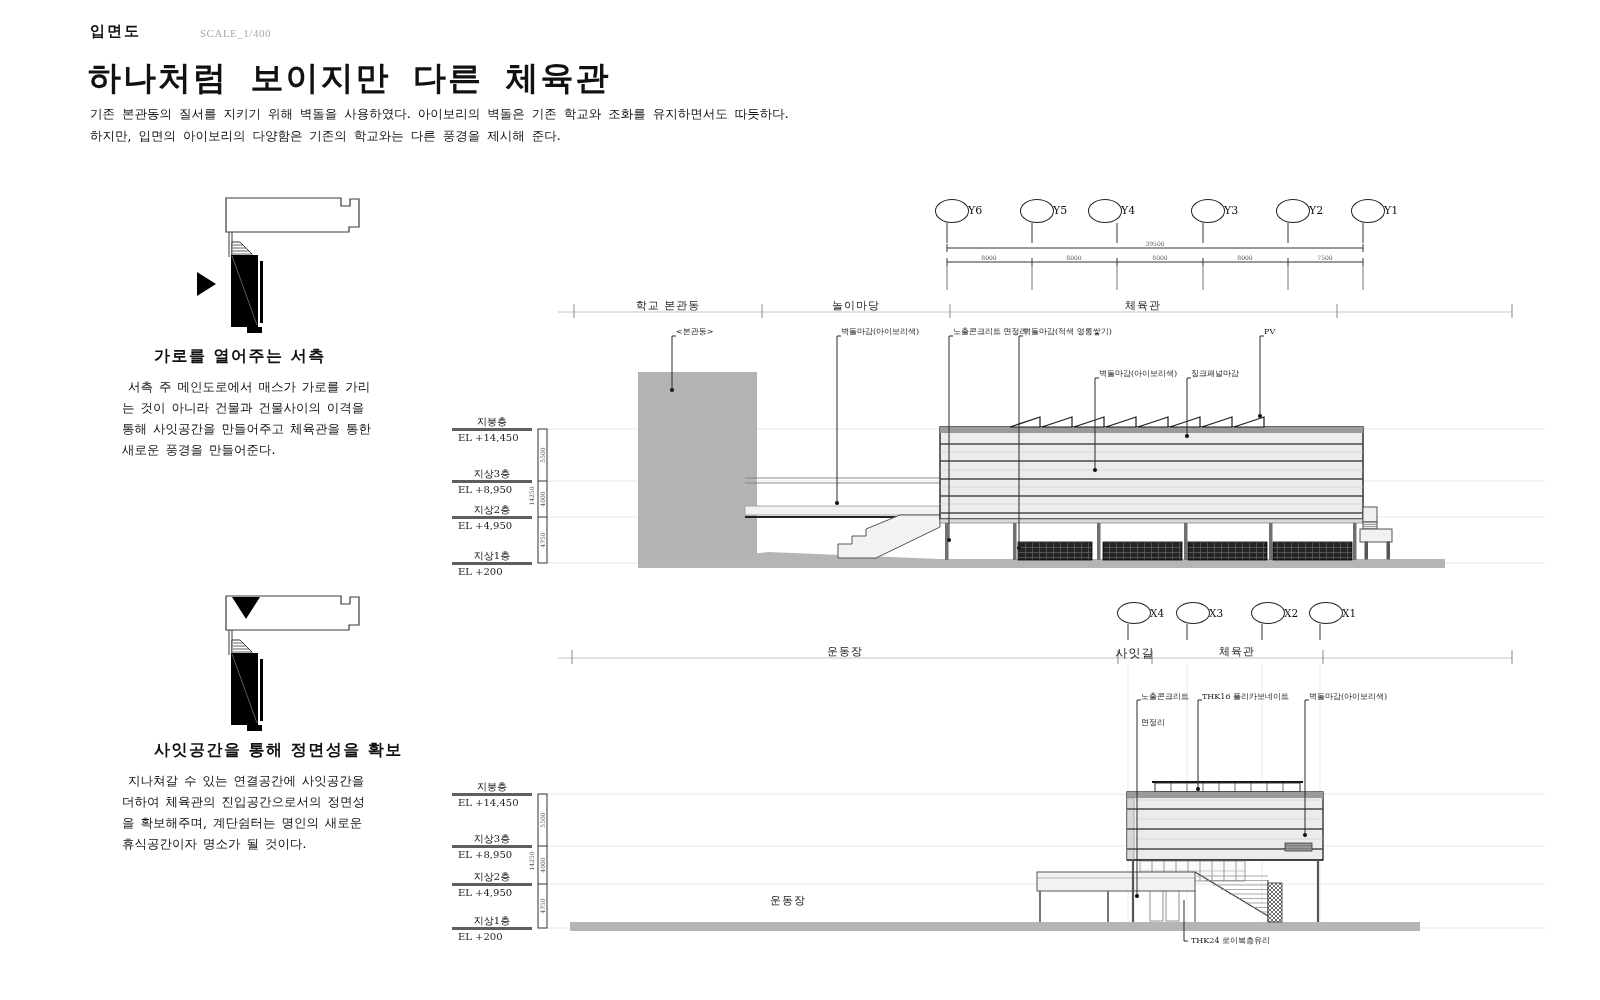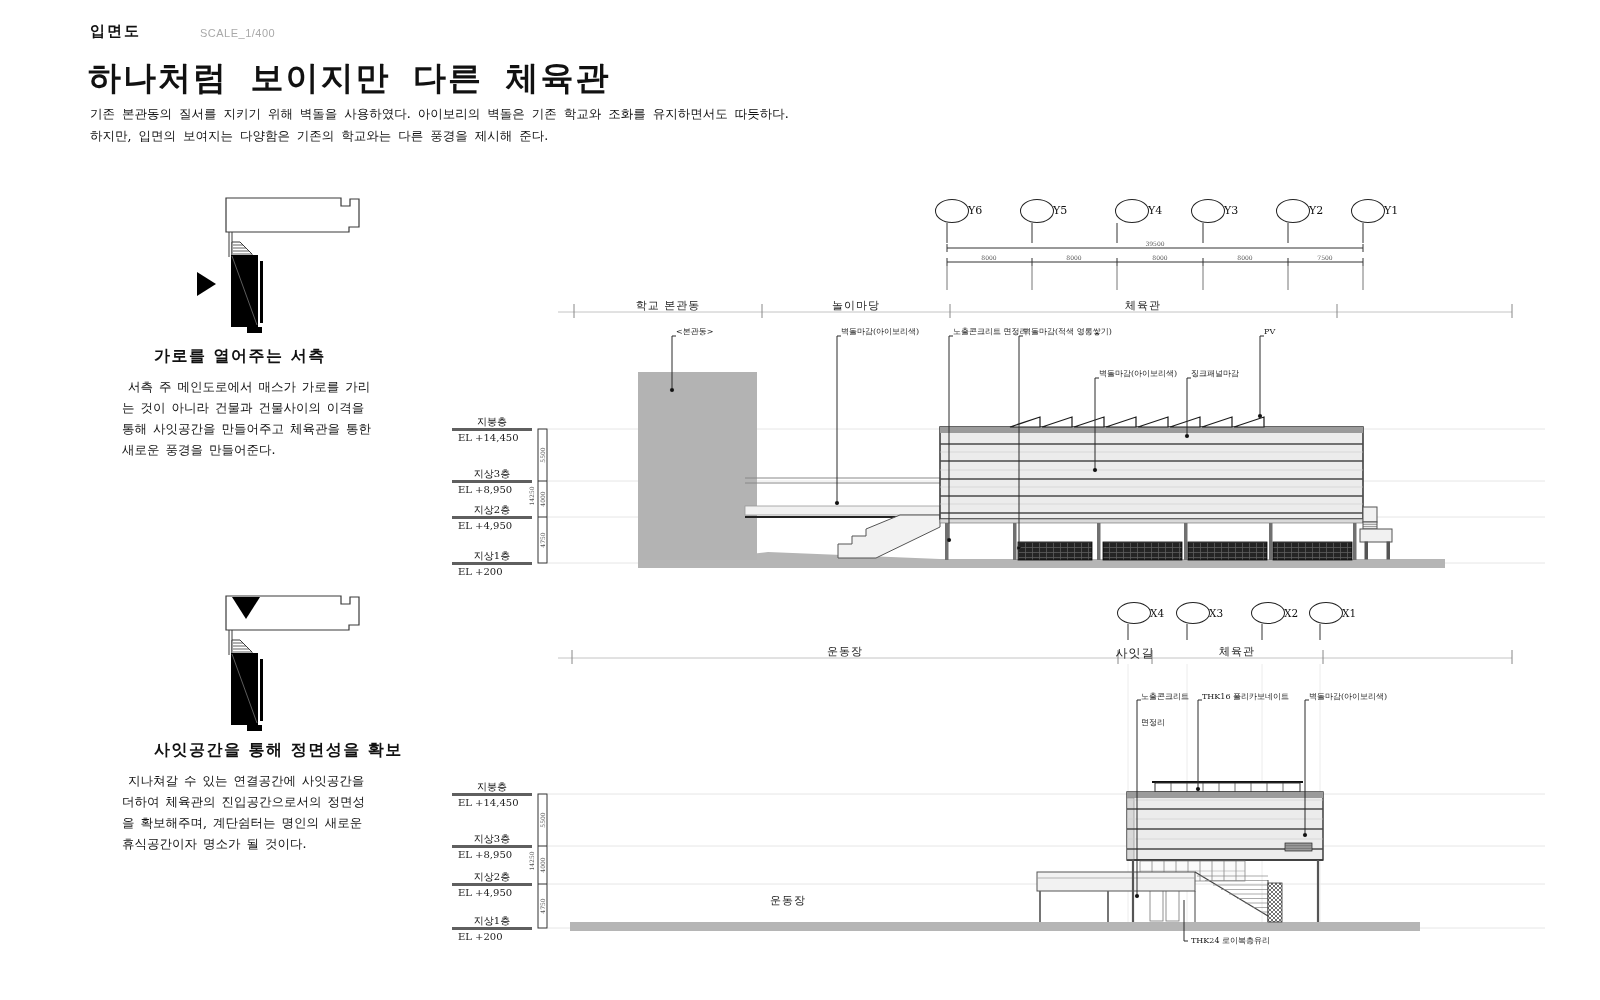--- a/index.html
+++ b/index.html
@@ -1,21 +1,21 @@
 <!DOCTYPE html>
 <html><head>
 <meta charset="utf-8">
 <style>
   html,body{margin:0;padding:0;background:#fff;}
   body{width:1600px;height:1000px;position:relative;overflow:hidden;
        font-family:"DejaVu Serif","Liberation Serif",serif;color:#111;}
   .abs{position:absolute;}
   .ctr{transform:translateX(-50%);}
   .doc{font-size:15px;font-weight:700;letter-spacing:2px;}
-  .scale{font-size:11px;color:#a9a9a9;letter-spacing:.5px;font-family:Liberation Sans, sans-serif;}
+  .scale{font-size:11px;color:#a9a9a9;letter-spacing:.5px;font-family:Liberation Serif, serif;}
   .title{font-size:33px;font-weight:600;letter-spacing:2px;word-spacing:9px;white-space:nowrap;}
   .intro{font-size:12.5px;word-spacing:3px;white-space:nowrap;}
   .cap{font-size:16px;font-weight:700;letter-spacing:1.5px;white-space:nowrap;margin-left:32px;}
   .para{font-size:12.5px;line-height:21px;white-space:pre;word-spacing:2px;}
   .bubble{width:24px;height:24px;border:1.3px solid #222;border-radius:50%;text-align:center;
           line-height:22px;font-size:11px;background:#fff;box-sizing:border-box;padding-left:32px;}
   .bubble.sm{width:22px;height:22px;line-height:20px;font-size:10.5px;}
   .zone{font-size:11px;letter-spacing:1px;color:#222;white-space:nowrap;}
   .zone.sm{font-size:12px;}
   .ml{font-size:8px;color:#1a1a1a;white-space:nowrap;line-height:10px;}
@@ -220,37 +220,37 @@
       <rect x="538" y="794" width="9" height="134" fill="#fff"></rect>
       <path d="M538,846 H547 M538,884 H547"></path>
     </g>
   </g>
 </svg>
 
 <div class="abs doc" style="left:90px;top:22px;">입면도</div>
 <div class="abs scale" style="left:200px;top:27px;">SCALE_1/400</div>
 <div class="abs title" style="left:88px;top:56px;">하나처럼 보이지만 다른 체육관</div>
 <div class="abs intro" style="left:90px;top:106px;">기존 본관동의 질서를 지키기 위해 벽돌을 사용하였다. 아이보리의 벽돌은 기존 학교와 조화를 유지하면서도 따듯하다.</div>
-<div class="abs intro" style="left:90px;top:128px;">하지만, 입면의 보여지는 다양함은 기존의 학교와는 다른 풍경을 제시해 준다.</div>
+<div class="abs intro" style="left:90px;top:128px;">하지만, 입면의 아이보리의 다양함은 기존의 학교와는 다른 풍경을 제시해 준다.</div>
 
 <div class="abs cap" style="left:122px;top:346px;">가로를 열어주는 서측</div>
 <div class="abs para" style="left:122px;top:376px;"> 서측 주 메인도로에서 매스가 가로를 가리</div>
 <div class="abs para" style="left:122px;top:397px;">는 것이 아니라 건물과 건물사이의 이격을</div>
 <div class="abs para" style="left:122px;top:418px;">통해 사잇공간을 만들어주고 체육관을 통한</div>
 <div class="abs para" style="left:122px;top:439px;">새로운 풍경을 만들어준다.</div>
 
 <div class="abs cap" style="left:122px;top:740px;">사잇공간을 통해 정면성을 확보</div>
 <div class="abs para" style="left:122px;top:770px;"> 지나쳐갈 수 있는 연결공간에 사잇공간을</div>
 <div class="abs para" style="left:122px;top:791px;">더하여 체육관의 진입공간으로서의 정면성</div>
 <div class="abs para" style="left:122px;top:812px;">을 확보해주며, 계단쉼터는 명인의 새로운</div>
 <div class="abs para" style="left:122px;top:833px;">휴식공간이자 명소가 될 것이다.</div>
 
 <div class="abs bubble" style="left:935px;top:199px;">Y6</div>
 <div class="abs bubble" style="left:1020px;top:199px;">Y5</div>
-<div class="abs bubble" style="left:1115px;top:199px;">Y4</div>
+<div class="abs bubble" style="left:1088px;top:199px;">Y4</div>
 <div class="abs bubble" style="left:1191px;top:199px;text-align:center;">Y3</div>
 <div class="abs bubble" style="left:1276px;top:199px;">Y2</div>
 <div class="abs bubble" style="left:1351px;top:199px;">Y1</div>
 
 <div class="abs dim ctr" style="left:1155px;top:240px;">39500</div>
 <div class="abs dim ctr" style="left:989px;top:254px;">8000</div>
 <div class="abs dim ctr" style="left:1074px;top:254px;">8000</div>
 <div class="abs dim ctr" style="left:1160px;top:254px;">8000</div>
 <div class="abs dim ctr" style="left:1245px;top:254px;">8000</div>
 <div class="abs dim ctr" style="left:1325px;top:254px;">7500</div>

